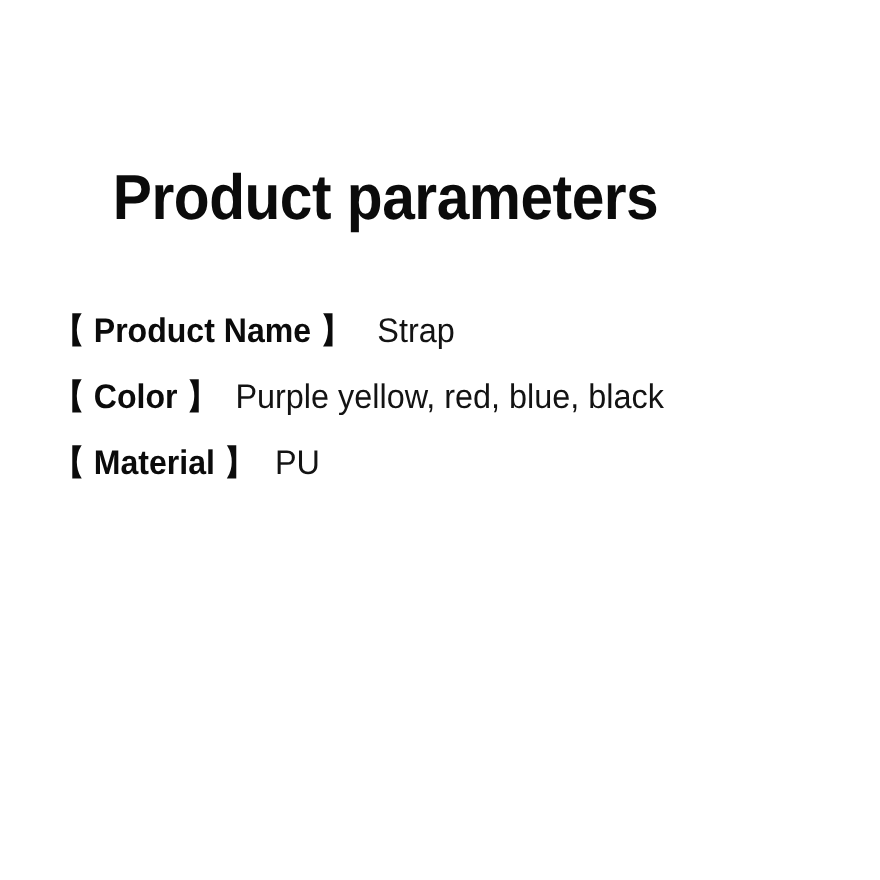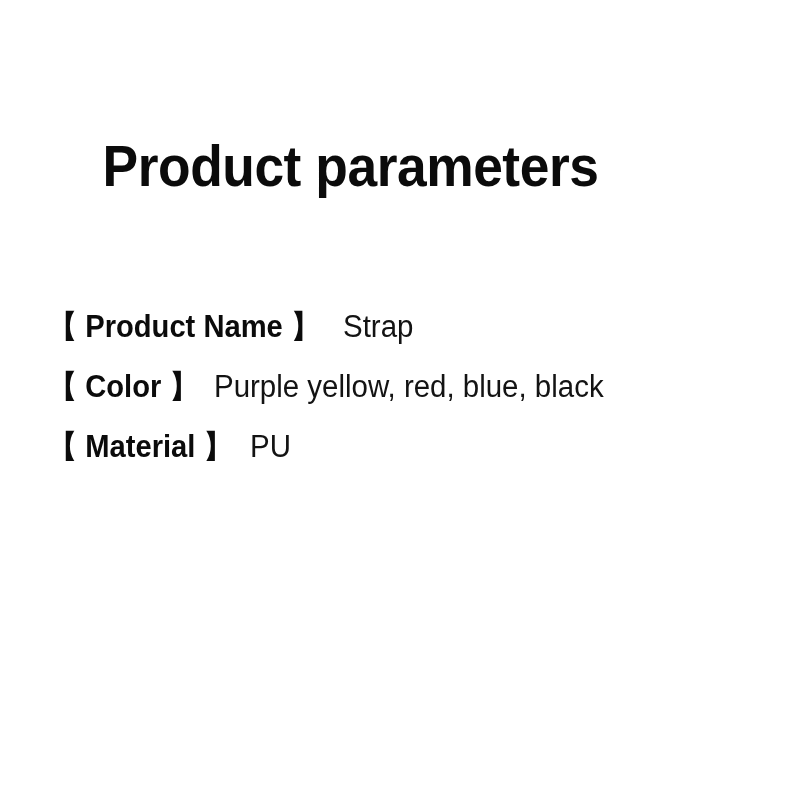--- a/index.html
+++ b/index.html
@@ -18,21 +18,21 @@
   .page {
     position: relative;
     width: 800px;
     height: 800px;
     background: #ffffff;
   }
 
   
   .title-wrap {
     position: absolute;
-    top: 96px;
+    top: 110px;
     left: 0;
     width: 700px;
     text-align: center;
   }
   .title {
     display: inline-block;
     font-family: "Liberation Sans Narrow", "Liberation Sans", sans-serif;
     font-weight: bold;
     font-size: 58px;
     line-height: 62px;
@@ -46,21 +46,21 @@
   
   .spec-list {
     position: absolute;
     top: 284px;
     left: 48px;
     width: 730px;
   }
 
   .spec-row {
     display: flex;
-    align-items: flex-end;
+    align-items: flex-start;
     height: 60px;
     white-space: nowrap;
   }
 
   .spec-label {
     font-family: "Liberation Sans Narrow", "Liberation Sans", sans-serif;
     font-weight: bold;
     font-size: 31px;
     line-height: 34px;
     color: #0b0b0b;

